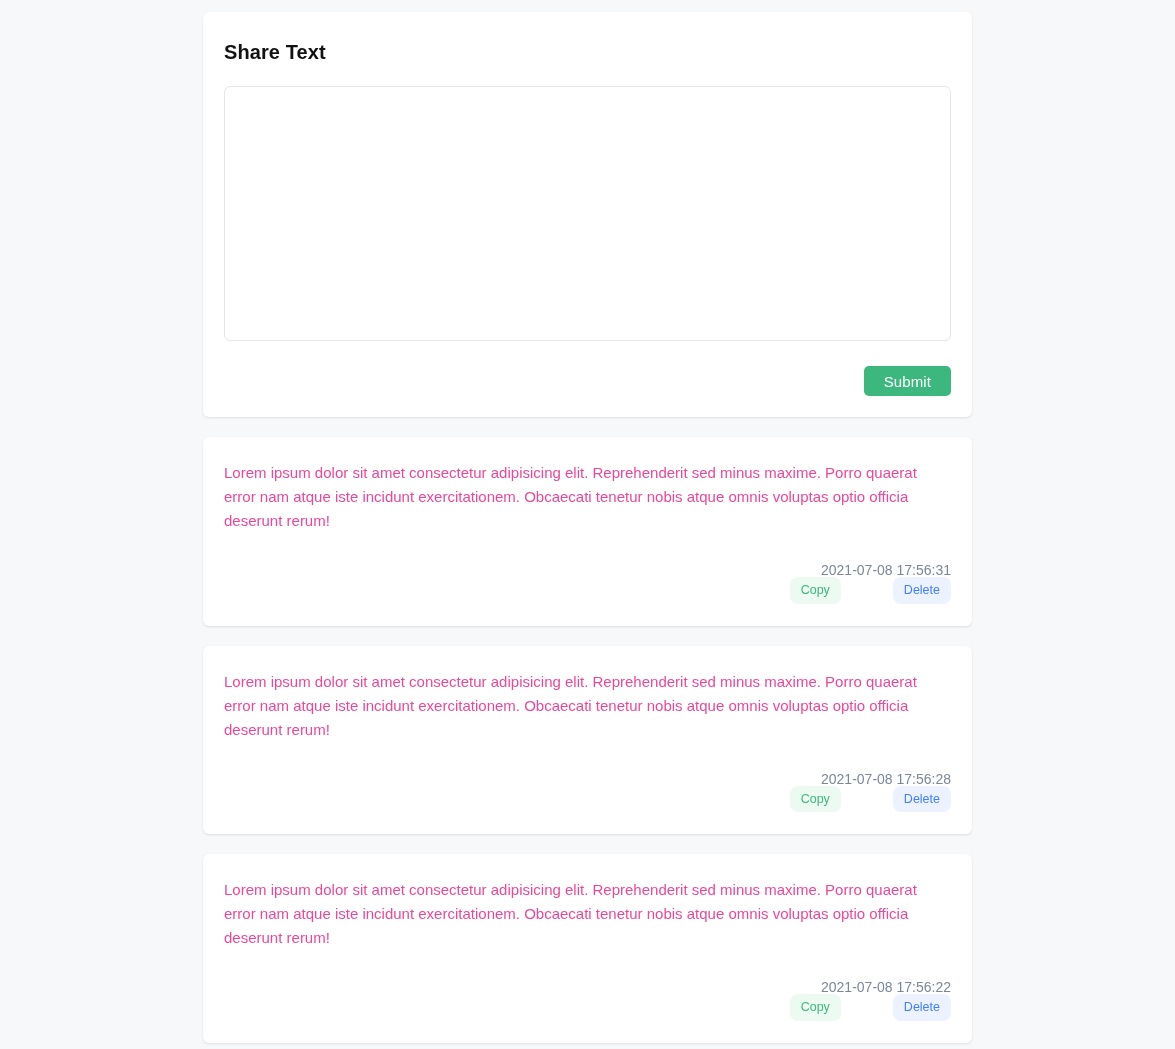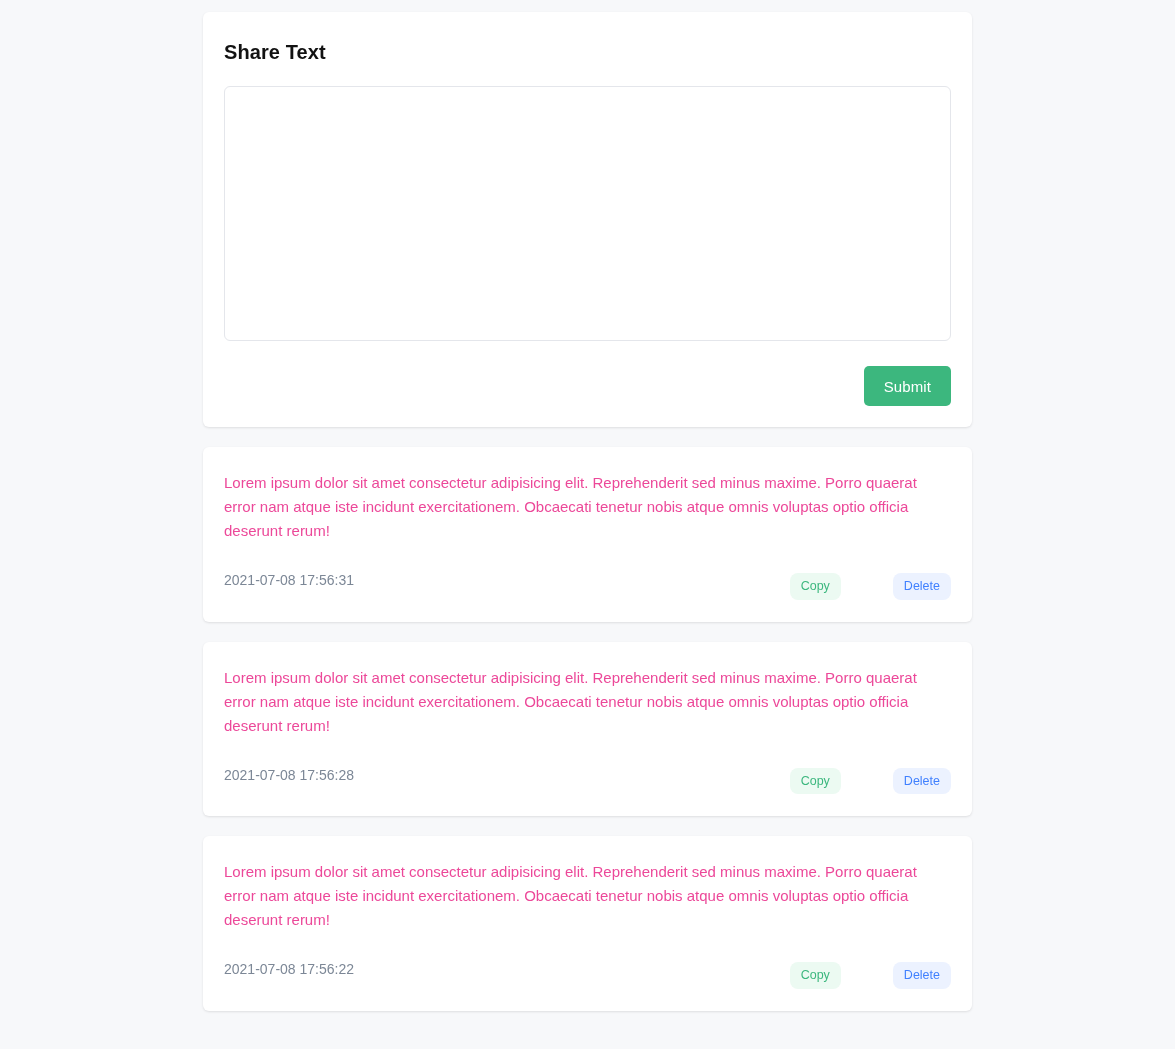--- a/index.html
+++ b/index.html
@@ -68,21 +68,21 @@
 
   .submit-button {
     background: #3cb77e;
     color: #ffffff;
     border: none;
     border-radius: 5px;
     font-family: "Liberation Sans", sans-serif;
     font-size: 15px;
     line-height: 1;
     padding: 0 20px;
-    height: 40px;
+    height: 30px;
     cursor: pointer;
     letter-spacing: 0.1px;
   }
 
   
   .post-card {
     background: #ffffff;
     border-radius: 6px;
     box-shadow: 0 1px 3px rgba(0,0,0,0.07), 0 1px 2px rgba(0,0,0,0.04);
     padding: 24px 21px 22px 21px;
@@ -92,22 +92,23 @@
   .post-body {
     font-size: 15px;
     line-height: 24px;
     color: #ec4899;
     margin: 0 0 30px 0;
     word-wrap: break-word;
   }
 
   .post-footer {
     display: flex;
-    align-items: flex-start;
+    align-items: flex-end;
     justify-content: space-between;
+    flex-direction: column;
   }
 
   .post-time {
     font-size: 14px;
     color: #7c8796;
     line-height: 1;
   }
 
   .post-buttons {
     display: flex;

